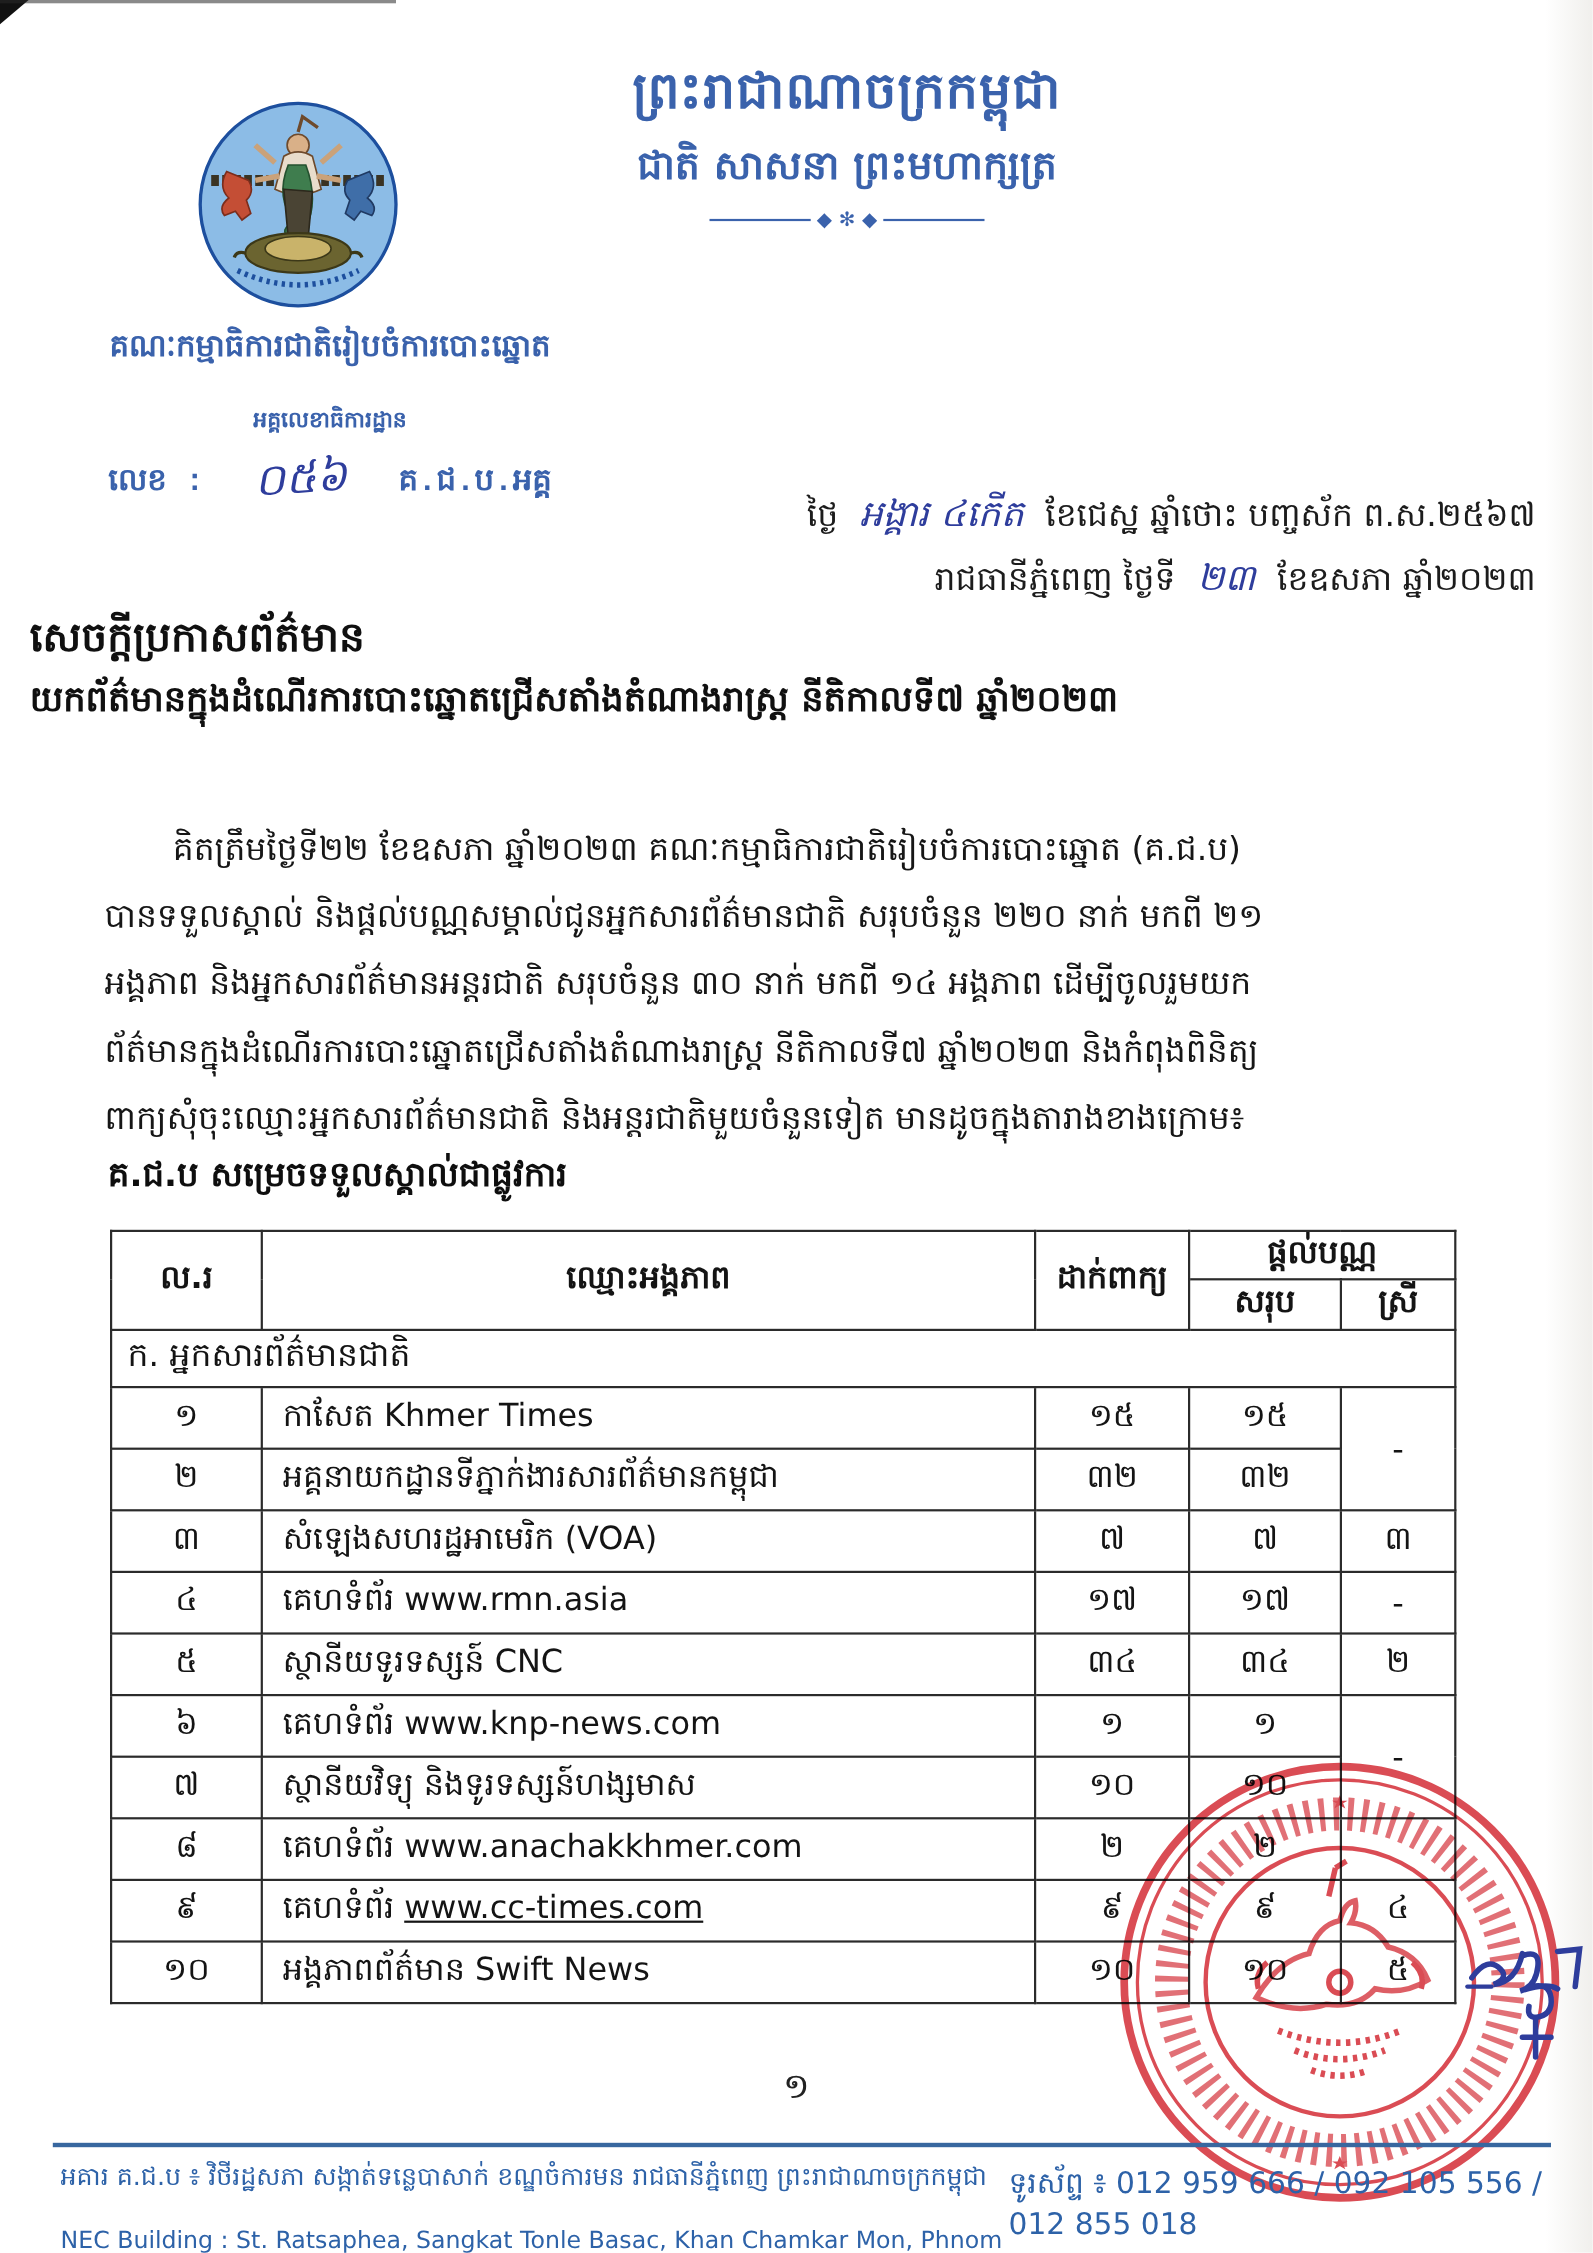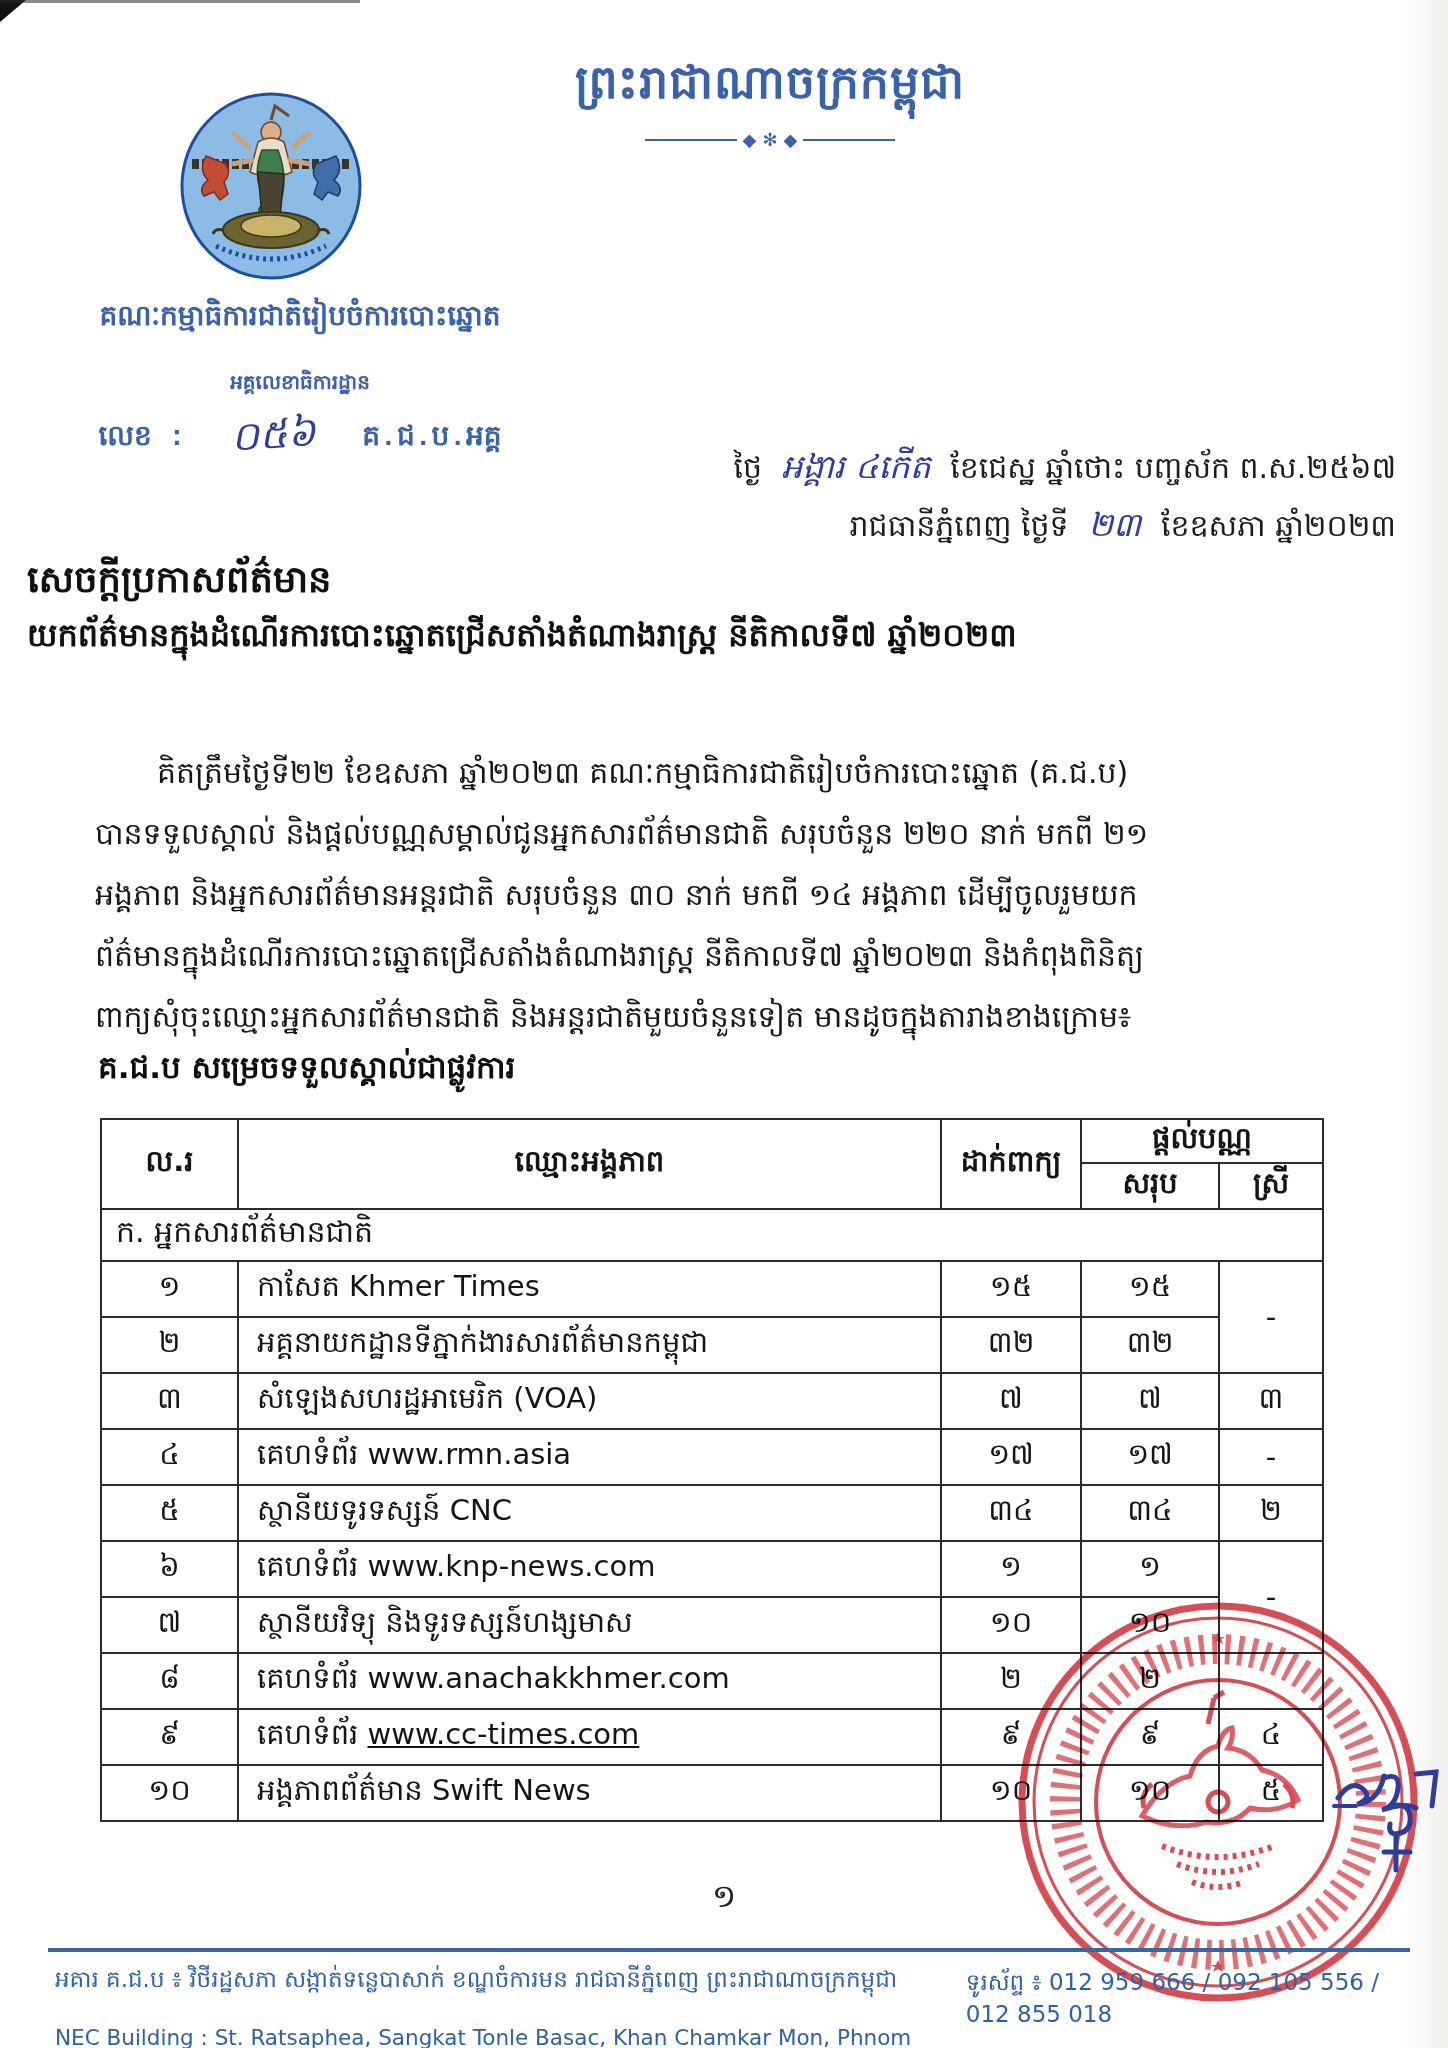--- a/index.html
+++ b/index.html
@@ -69,21 +69,21 @@
   
   .signature{position:absolute;left:1330px;top:1740px;width:114px;height:150px;}
 
   .page-number{position:absolute;left:0;top:1876px;width:1448px;text-align:center;font-size:32px;color:#222;}
 
   
   .footer-rule{position:absolute;left:48px;right:38px;top:1948px;height:4px;background:#38679f;}
   .footer{position:absolute;left:55px;right:40px;top:1968px;display:flex;justify-content:space-between;color:#2d62a8;}
   .footer .f-left .kh{font-size:23px;line-height:1.0;}
   .footer .f-left .en{font-size:21.5px;margin-top:34px;}
-  .footer .f-right .ph{font-size:23px;}
+  .footer .f-right .ph{font-size:27px;}
 </style>
 </head>
 <body>
 
 <div class="page">
 
   <div class="corner-artifact"></div>
   <div class="top-edge-artifact"></div>
 
   <div class="logo">
@@ -107,20 +107,21 @@
       <ellipse cx="93" cy="140" rx="48" ry="18" fill="#6b6430" stroke="#3c3818" stroke-width="2"></ellipse>
       <ellipse cx="93" cy="136" rx="30" ry="11" fill="#c9b36a" stroke="#3c3818" stroke-width="1.5"></ellipse>
       <path d="M45 140 q-8 -2 -10 4 M141 140 q8 -2 10 4" stroke="#3c3818" stroke-width="3" fill="none"></path>
 
       <path d="M38 156 q55 26 110 0" fill="none" stroke="#1d4f9e" stroke-width="5" stroke-dasharray="3 4"></path>
     </svg>
   </div>
 
   <div class="kingdom-block">
     <div class="kingdom">ព្រះរាជាណាចក្រកម្ពុជា</div>
+    <div class="motto">ជាតិ សាសនា ព្រះមហាក្សត្រ</div>
     <div class="divider">
       <span class="line"></span>
       <span class="orn">◆</span>
       <span class="orn">✻</span>
       <span class="orn">◆</span>
       <span class="line"></span>
     </div>
   </div>
 
   <div class="org-block">

